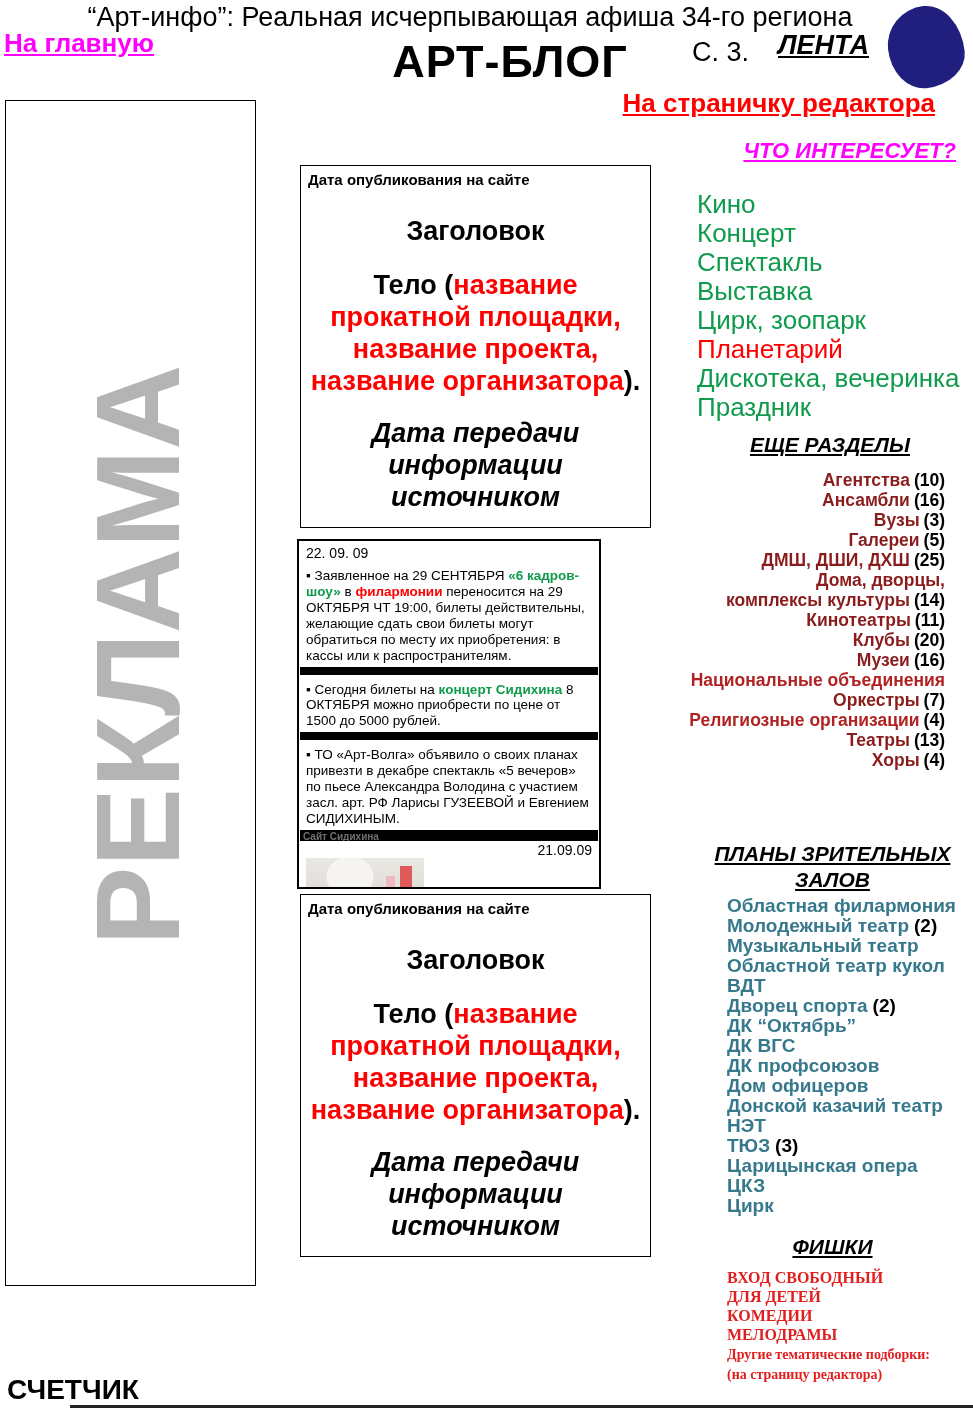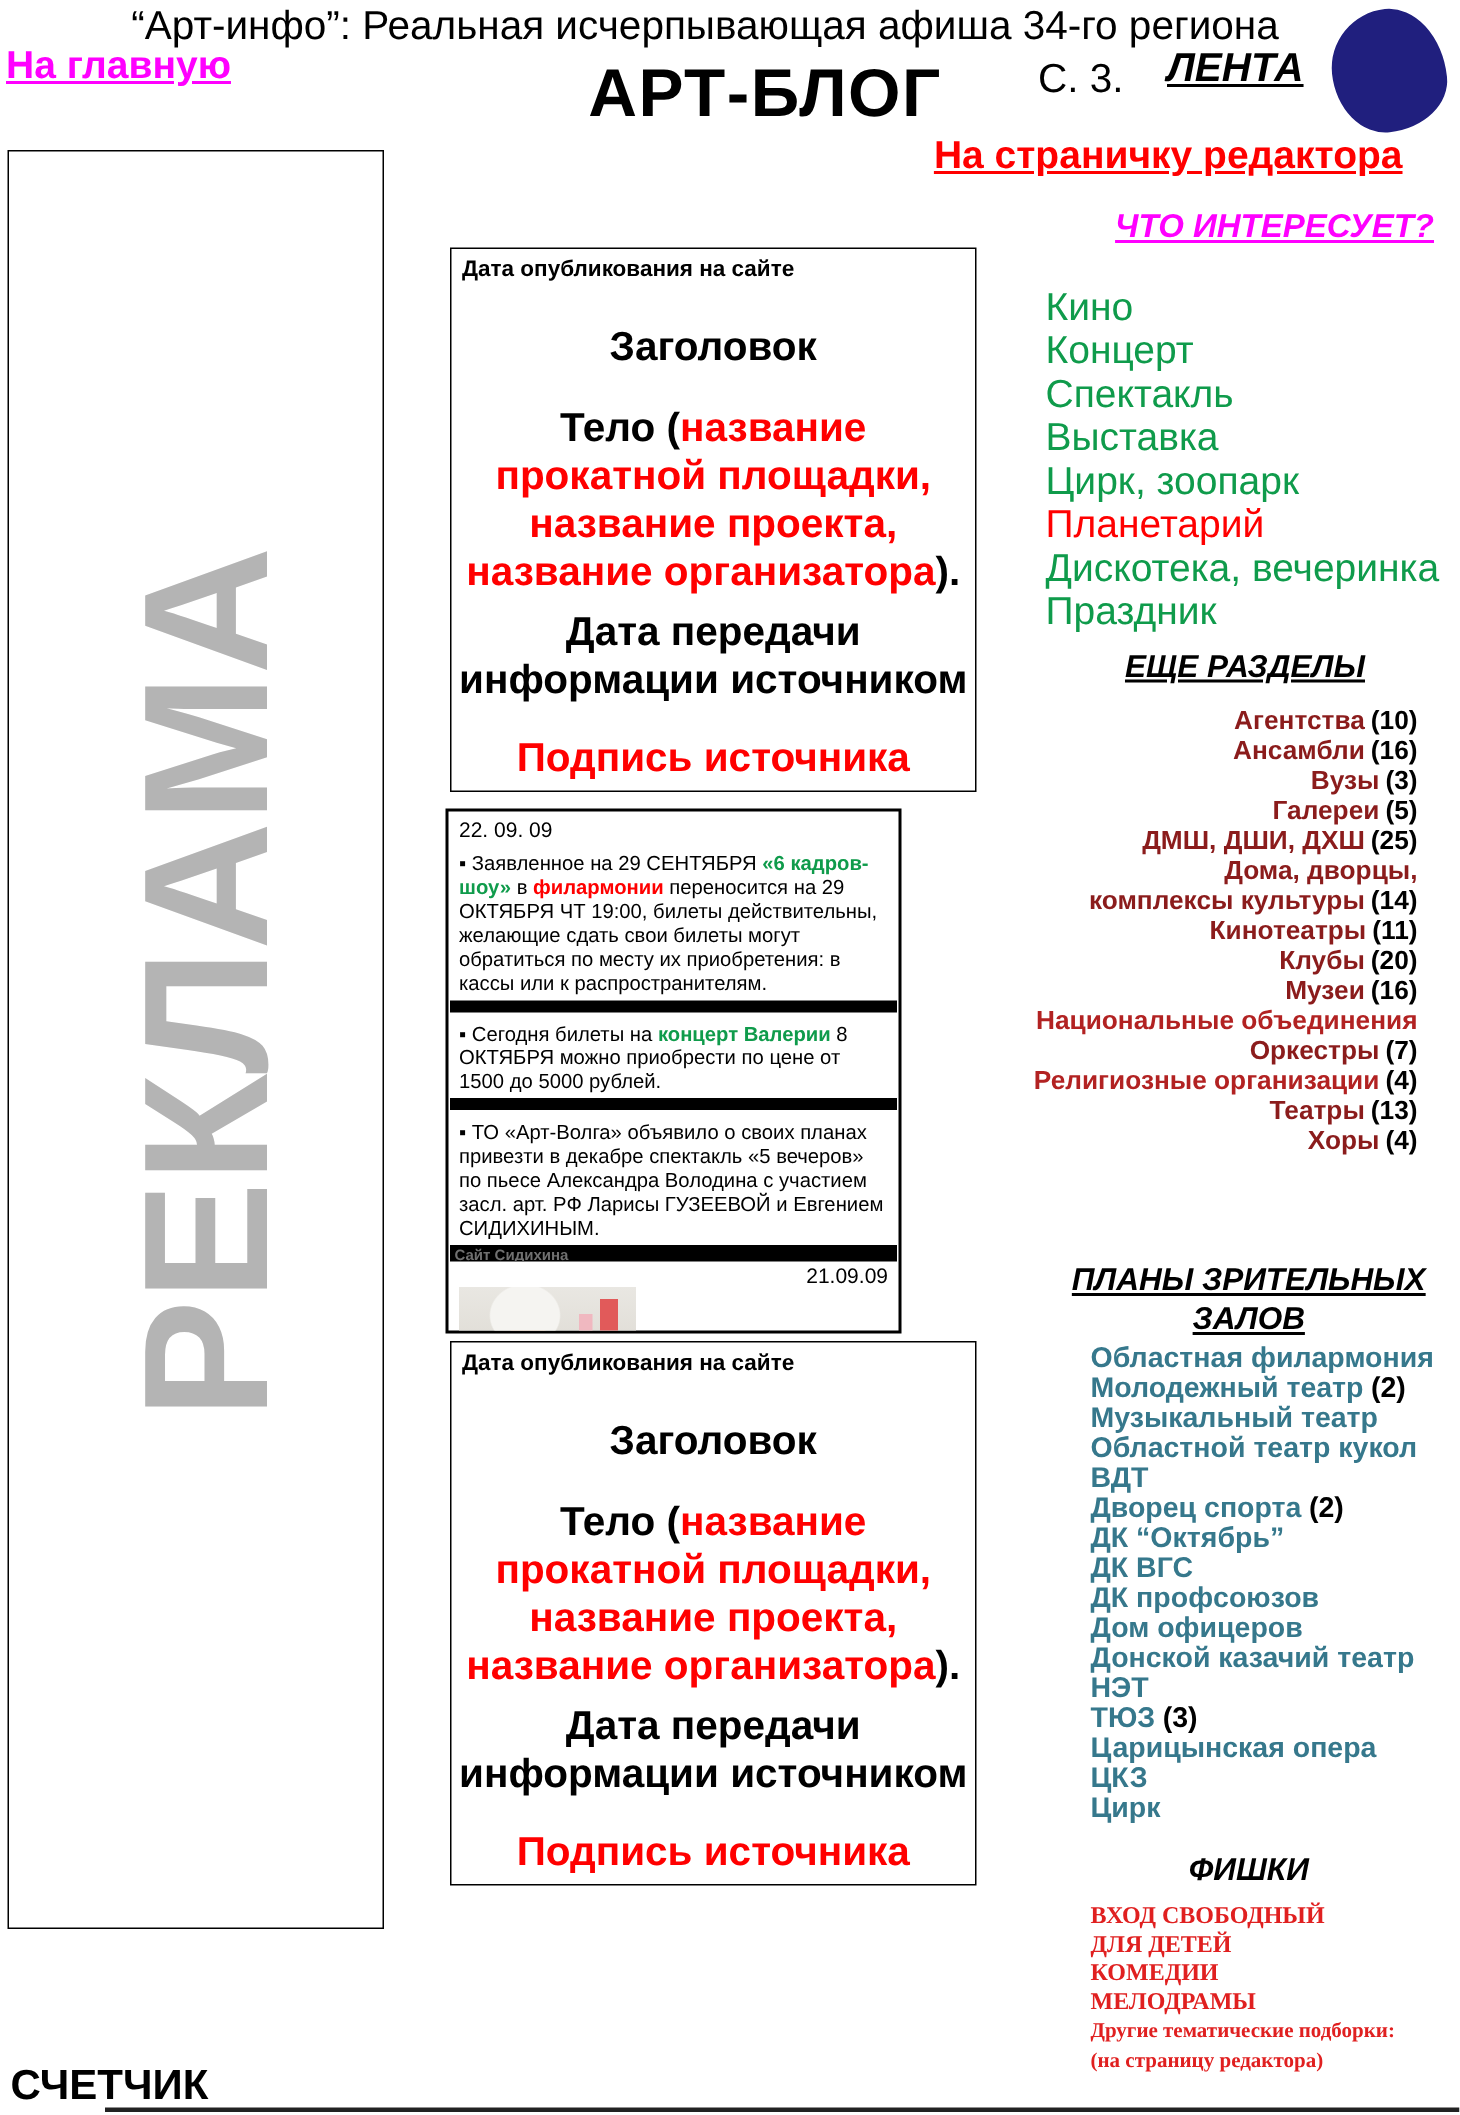--- a/index.html
+++ b/index.html
@@ -32,21 +32,21 @@
             text-align:center;transform:rotate(-90deg);font-size:118px;font-weight:bold;
             color:var(--ad-gray);}
 
   
   .tpl-box{position:absolute;left:300px;width:351px;height:363px;border:1px solid #000;
            text-align:center;overflow:hidden;}
   .tpl-box.first{top:165px;} .tpl-box.second{top:894px;}
   .tpl-pubdate{text-align:left;font-size:15px;font-weight:bold;padding:5px 0 0 7px;}
   .tpl-headline{font-size:27px;font-weight:bold;margin-top:28px;}
   .tpl-body{font-size:27px;font-weight:bold;margin-top:22px;line-height:32px;padding:0 2px;}
-  .tpl-transfer{font-size:27px;font-weight:bold;margin-top:8px;line-height:32px;}
+  .tpl-transfer{font-size:27px;font-weight:bold;margin-top:20px;line-height:32px;font-style:italic;}
   .tpl-sign{font-size:27px;font-weight:bold;margin-top:21px;}
   .red{color:var(--red);}
   .green{color:var(--green);font-weight:bold;}
 
   
   .news-box{position:absolute;left:297px;top:539px;width:304px;height:350px;border:2px solid #000;
             padding:4px 7px;font-size:13.5px;overflow:hidden;}
   .news-date{font-size:14px;}
   .news-headline{font-size:14.5px;font-weight:bold;line-height:1.2;margin-top:1px;}
   .news-item{margin:7px 0 3px;line-height:1.18;}
@@ -84,21 +84,21 @@
 
   .halls-title{position:absolute;left:700px;top:841px;width:265px;text-align:center;
                font-size:21px;font-weight:bold;font-style:italic;line-height:26px;}
   .halls-title div{text-decoration:underline;}
   .halls{position:absolute;left:727px;top:896px;}
   .hall{font-size:19px;font-weight:bold;line-height:20px;}
   .hall-label{color:var(--teal);}
   .hall-count{color:#000;margin-left:5px;}
 
   .fishki-title{position:absolute;left:700px;top:1235px;width:265px;text-align:center;
-                font-size:21px;font-weight:bold;font-style:italic;}
+                font-size:21px;font-weight:bold;font-style:italic;text-decoration:underline;}
   .fishki{position:absolute;left:727px;top:1268px;font-family:"Liberation Serif",serif;}
   .fish{font-size:16px;font-weight:bold;line-height:19px;}
   .fish-label{color:var(--fishki-red);}
   .fish-label.small{font-size:14px;}
 
   
   .counter{position:absolute;left:7px;top:1374px;font-size:28px;font-weight:bold;}
   .bottom-line{position:absolute;left:70px;top:1405px;width:903px;height:3px;background:#222;}
 </style>
 </head>
@@ -121,21 +121,21 @@
   <div class="tpl-headline">Заголовок</div>
   <div class="tpl-body"><span>Тело (</span><span class="red">название прокатной площадки, название проекта, название организатора</span><span>).</span></div>
   <div class="tpl-transfer">Дата передачи информации источником</div>
   <div class="tpl-sign red">Подпись источника</div>
 </div>
 
 <div class="news-box">
   <div class="news-date">22. 09. 09</div>
   <p class="news-item"><span>▪ Заявленное на 29 СЕНТЯБРЯ </span><span class="green">«6 кадров-шоу»</span><span> в </span><span class="red" style="font-weight:bold">филармонии</span><span> переносится на 29 ОКТЯБРЯ ЧТ 19:00, билеты действительны, желающие сдать свои билеты могут обратиться по месту их приобретения: в кассы или к распространителям.</span></p>
   <div class="bar"></div>
-  <p class="news-item"><span>▪ Сегодня билеты на </span><span class="green">концерт Валерии</span><span> 8 ОКТЯБРЯ можно приобрести по цене от 1500 до 5000 рублей.</span></p>
+  <p class="news-item"><span>▪ Сегодня билеты на </span><span class="green">концерт Сидихина</span><span> 8 ОКТЯБРЯ можно приобрести по цене от 1500 до 5000 рублей.</span></p>
   <div class="bar"></div>
   <p class="news-item">▪ ТО «Арт-Волга» объявило о своих планах привезти в декабре спектакль «5 вечеров» по пьесе Александра Володина с участием засл. арт. РФ Ларисы ГУЗЕЕВОЙ и Евгением СИДИХИНЫМ.</p>
   <div class="photo-bar"><span>Сайт Сидихина</span></div>
   <div class="source-date">21.09.09</div>
   <div class="photo-row">
     <div class="photo"></div>
     <div class="photo-caption">
       
       
       

